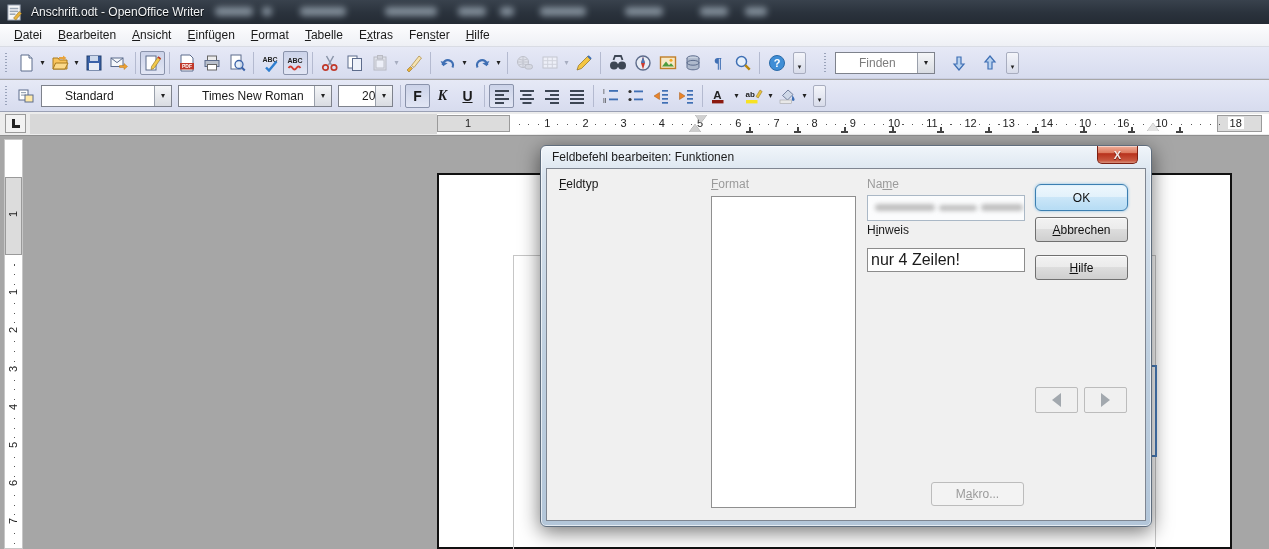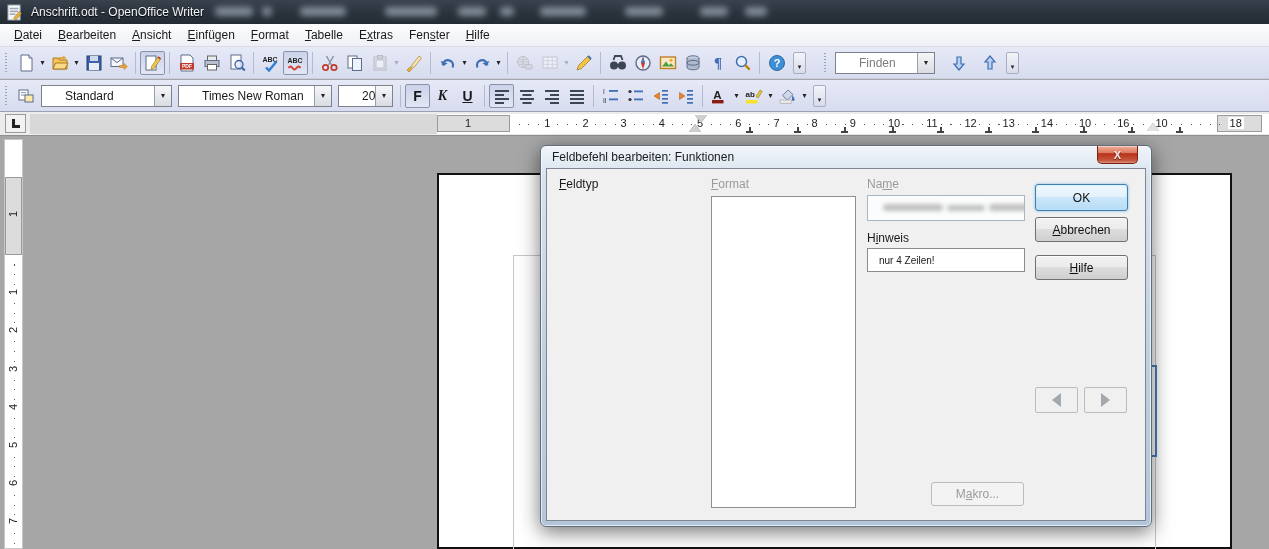--- a/index.html
+++ b/index.html
@@ -83,28 +83,28 @@
   .dlg-close { position:absolute; right:13px; top:0; width:41px; height:18px; border:1px solid #7c2013; border-top:none; border-radius:0 0 5px 5px;
     background:linear-gradient(180deg,#f0ad99 0%,#dd7a5f 40%,#b8321c 45%,#c8573f 85%,#d8917c 100%);
     color:#f5ecea; font-weight:bold; font-size:11px; display:flex; align-items:center; justify-content:center; text-shadow:0 1px 1px #5e150a;
     box-shadow:inset 0 1px 0 rgba(255,255,255,.45); }
   .dlg-client { position:absolute; left:5px; top:22px; right:5px; bottom:5px; background:#f0f0f0; border:1px solid #7f8691; }
   .dlabel { position:absolute; font-size:12px; color:#1a1a1a; }
   .dlabel.gray { color:#9b9b9b; }
   .listbox { position:absolute; background:#fff; border:1px solid #8f8f8f; overflow:hidden; }
   .listrow { height:18px; line-height:18px; padding-left:3px; font-size:12px; }
   .listrow.sel { background:#3399ff; color:#fff; }
-  .dfield { position:absolute; background:#fff; border:1px solid #8c8c8c; font-size:10px; display:flex; align-items:center; padding-left:11px; }
+  .dfield { position:absolute; background:#fff; border:1px solid #8c8c8c; font-size:16px; display:flex; align-items:center; padding-left:3px; }
   .dfield.disabled { border-color:#aab8c6; background:#fbfcfd; }
   .redact { position:relative; width:100%; height:100%; overflow:hidden; }
   .redact i { position:absolute; border-radius:4px; background:#bfbfbf; filter:blur(2px); }
   .btn { position:absolute; border:1px solid #707070; border-radius:3px; font-size:12px; color:#111;
     background:linear-gradient(180deg,#f2f2f2 0%,#ebebeb 49%,#dddddd 50%,#cfcfcf 100%);
     display:flex; align-items:center; justify-content:center; box-shadow:inset 0 1px 0 rgba(255,255,255,.8); }
-  .btn.default { border-color:#3c7fb1; background:linear-gradient(180deg,#eef7fd 0%,#e2f1fb 49%,#cbe6f8 50%,#b6dcf4 100%); box-shadow:0 0 3px #7fbbe2, inset 0 0 2px #bfe0f5; }
+  .btn.default { border-color:#3c7fb1; background:linear-gradient(180deg,#eef7fd 0%,#e2f1fb 49%,#cbe6f8 50%,#b6dcf4 100%); box-shadow:0 0 3px #7fbbe2, inset 0 0 2px #bfe0f5;border-radius:6px; }
   .btn.disabled { border-color:#bcbcbc; color:#9b9b9b; background:#f3f3f3; box-shadow:none; }
   .navbtn { position:absolute; width:43px; height:26px; border:1px solid #bcbcbc; border-radius:2px; background:#f0f0f0; display:flex; align-items:center; justify-content:center; }
   .tri-left { width:0; height:0; border-top:7px solid transparent; border-bottom:7px solid transparent; border-right:9px solid #a2a8ae; }
   .tri-right { width:0; height:0; border-top:7px solid transparent; border-bottom:7px solid transparent; border-left:9px solid #a2a8ae; }
 </style>
 </head>
 <body>
 
 <div id="screen">
 
@@ -563,21 +563,21 @@
 
     <div class="dlabel gray" style="left:326px;top:31px">Na<span class="accel">m</span>e</div>
     <div class="dfield disabled" style="left:326px;top:49px;width:158px;height:26px">
       <div class="redact">
         <i style="left:4px;top:8px;width:60px;height:7px"></i>
         <i style="left:68px;top:9px;width:38px;height:6px"></i>
         <i style="left:110px;top:8px;width:42px;height:7px"></i>
       </div>
     </div>
 
-    <div class="dlabel" style="left:326px;top:85px">H<span class="accel">i</span>nweis</div>
+    <div class="dlabel" style="left:326px;top:77px">H<span class="accel">i</span>nweis</div>
     <div class="dfield" style="left:326px;top:102px;width:158px;height:24px">nur 4 Zeilen!</div>
 
     <div class="btn default" style="left:494px;top:38px;width:93px;height:27px">
         <span>OK</span>
       </div>
     <div class="btn" style="left:494px;top:71px;width:93px;height:25px"><span class="accel">A</span>bbrechen</div>
     <div class="btn" style="left:494px;top:109px;width:93px;height:25px"><span class="accel">H</span>ilfe</div>
 
     <div class="navbtn" style="left:494px;top:241px">
         <div class="tri-left"></div>

